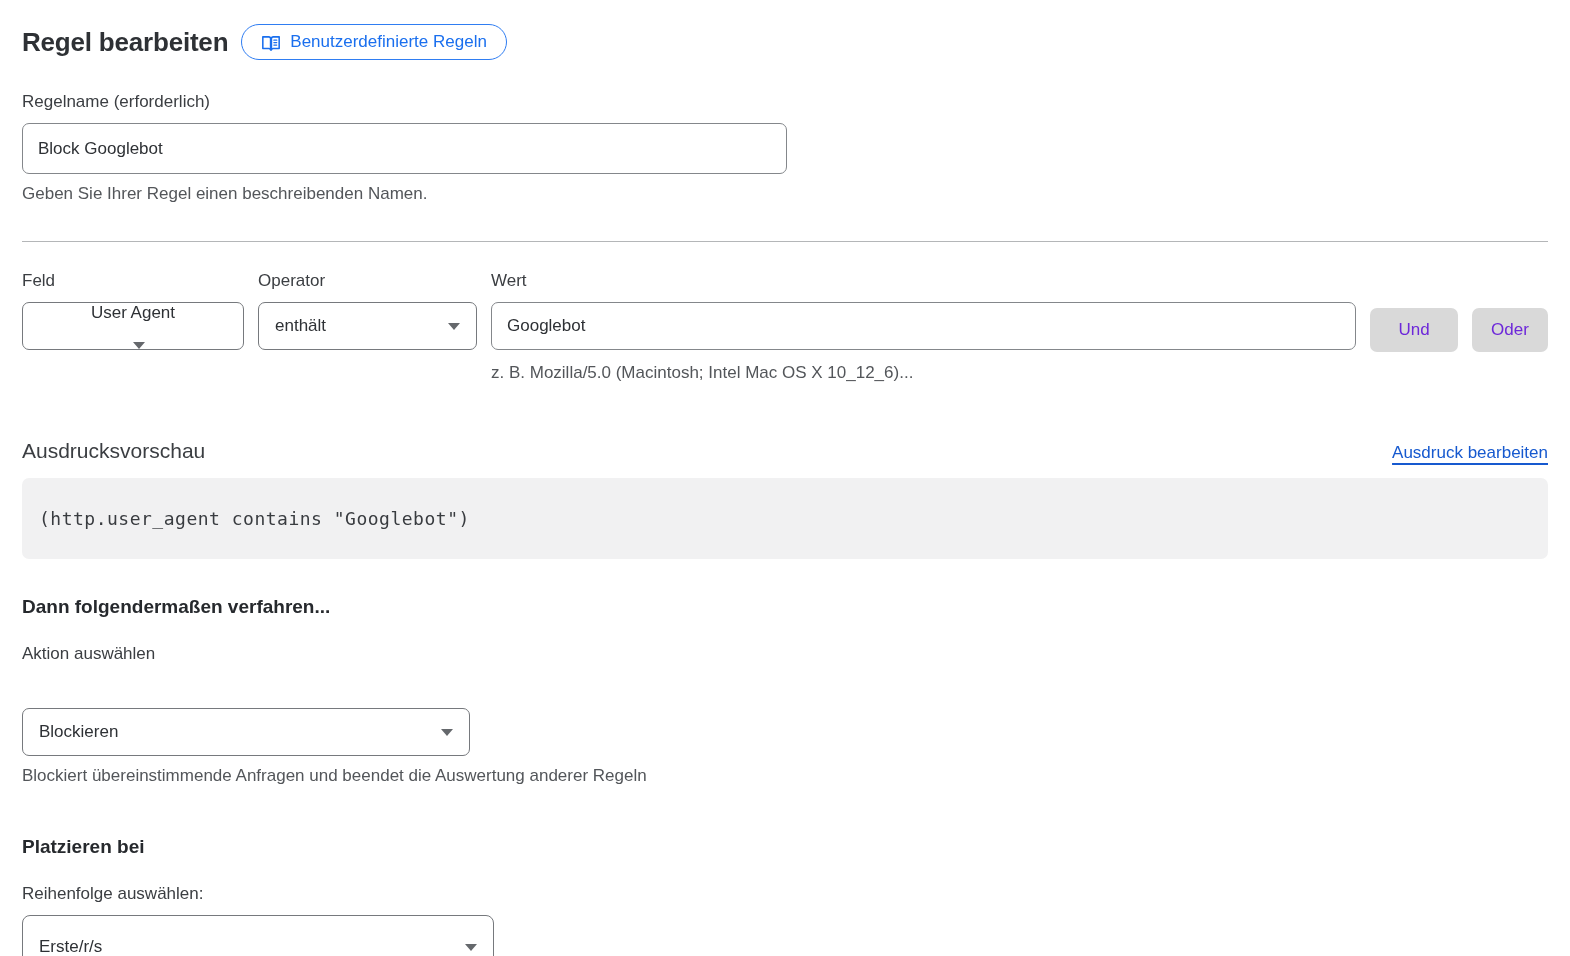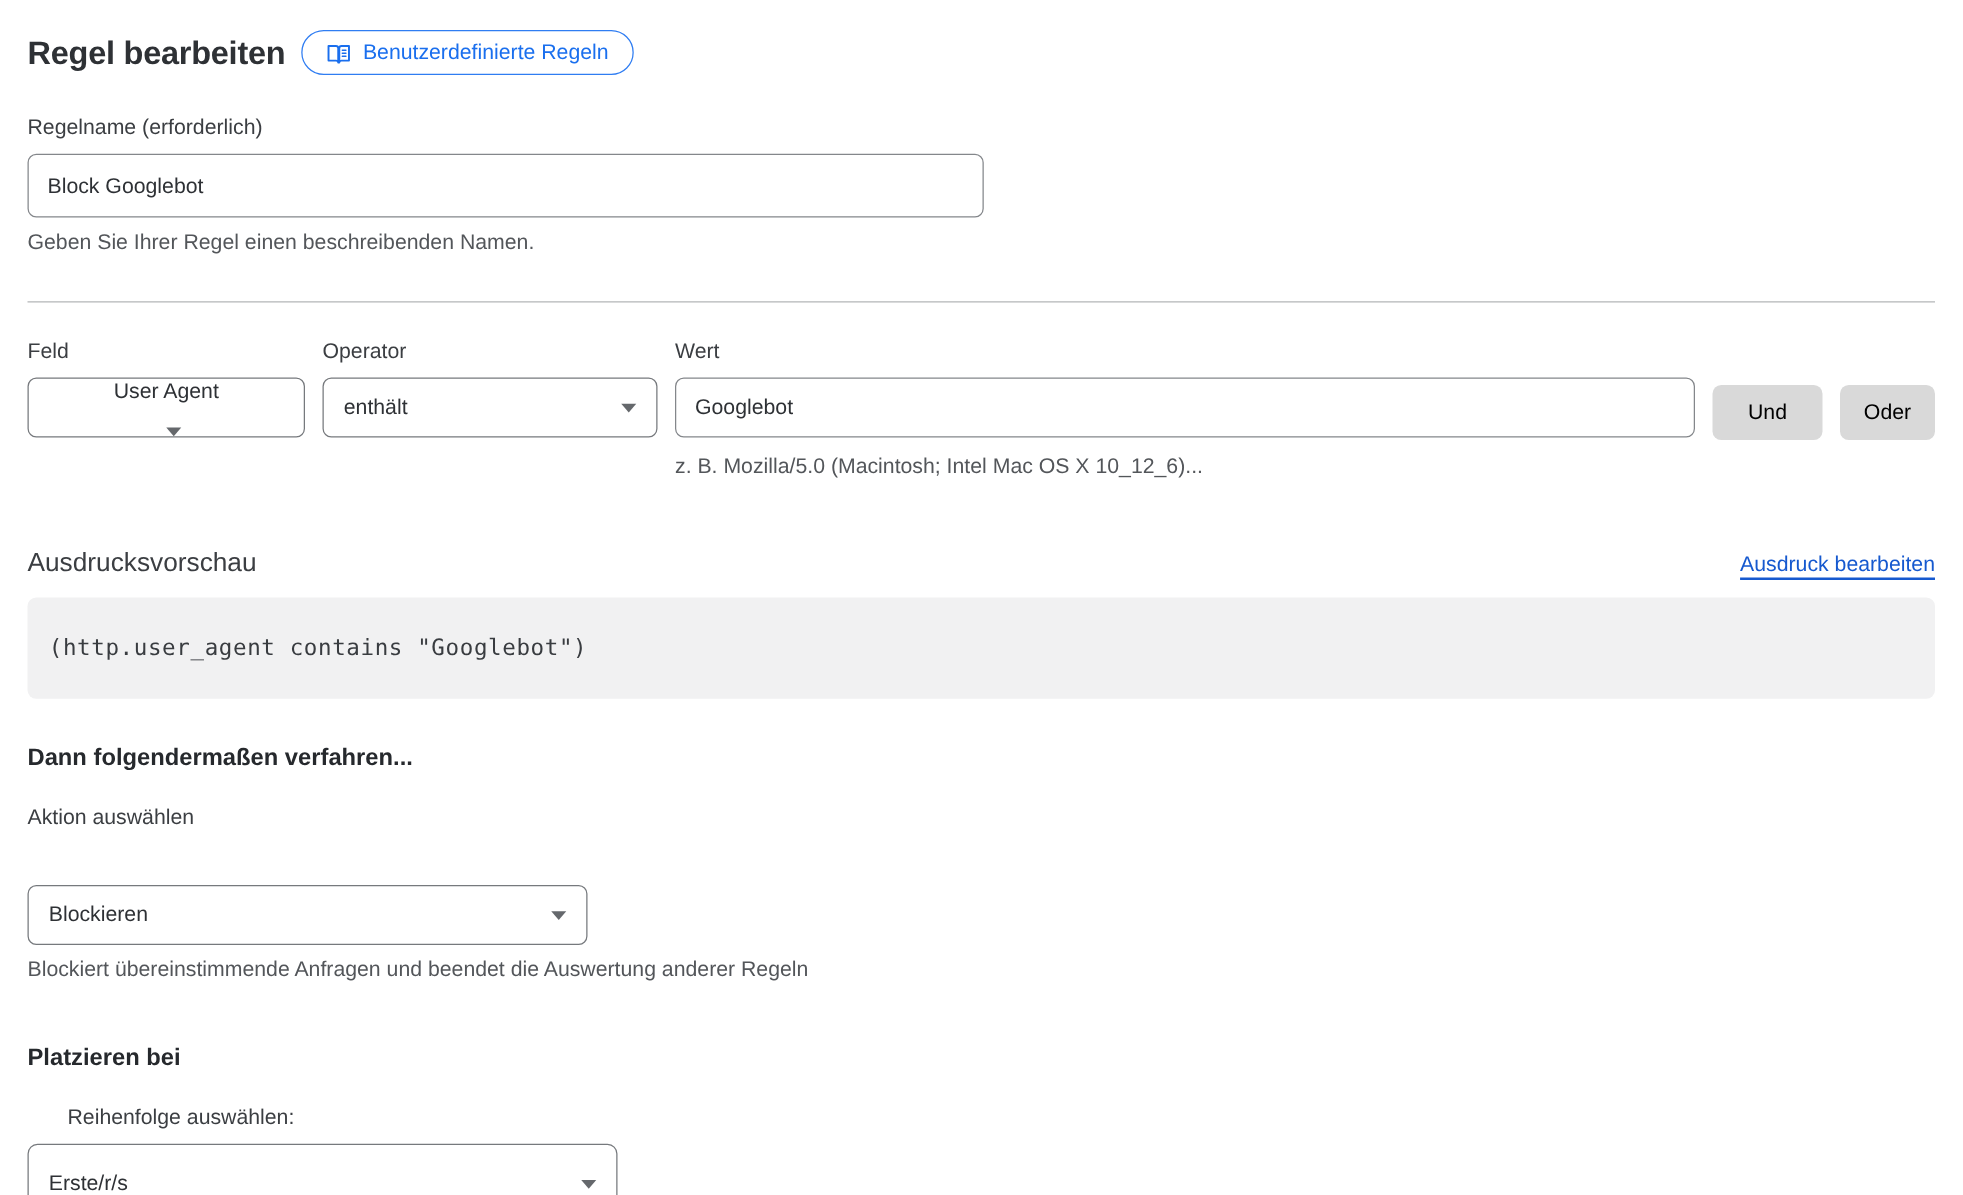--- a/index.html
+++ b/index.html
@@ -49,27 +49,27 @@
     height: 48px; border: 1px solid #76797d; border-radius: 7px; background: #fff;
     display: flex; align-items: center; justify-content: space-between;
     padding: 0 16px; font-size: 17px; color: #2e3135; cursor: pointer;
   }
   .caret {
     width: 0; height: 0;
     border-left: 6px solid transparent; border-right: 6px solid transparent;
     border-top: 7px solid #65686c; margin-left: 12px; flex: 0 0 auto;
   }
   .field-col .select-control { width: 222px; flex-direction: column; }
-  .operator-col .select-control { width: 268px; }
+  .operator-col .select-control { width: 219px; }
   .value-col { flex: 1 1 auto; }
   .value-input { width: 100%; height: 48px; }
   .conjunction-col { flex-direction: row; gap: 14px; padding-top: 37px; }
   .gray-btn {
     width: 88px; height: 44px; border: none; border-radius: 7px;
-    background: #d9d9d9; color: #000000; font-size: 17px;
+    background: #d9d9d9; color: #6d28d9; font-size: 17px;
     font-family: "Liberation Sans", sans-serif; cursor: pointer;
   }
   .gray-btn.oder { width: 76px; }
   .value-hint { margin-top: 13px; }
 
   
   .preview-section { margin-top: 56px; }
   .preview-header { display: flex; align-items: baseline; justify-content: space-between; }
   .preview-label { font-size: 21px; color: #3b3e42; }
   .edit-expression-link {
@@ -86,21 +86,21 @@
   }
 
   
   .section-heading { font-size: 19px; font-weight: 700; color: #26292d; }
   .action-section { margin-top: 37px; }
   .action-section .field-label { margin-top: 26px; }
   .action-select { width: 448px; margin-top: 44px; }
 
   
   .placement-section { margin-top: 50px; }
-  .placement-section .field-label { margin-top: 26px; margin-left: 32px; }
+  .placement-section .field-label { margin-top: 26px; }
   .placement-select { width: 472px; height: 64px; border-radius: 8px; }
 </style>
 </head>
 <body>
 
 <div class="page">
 
   <div class="title-row">
     <h1 class="page-title">Regel bearbeiten</h1>
     <button class="pill-btn">

